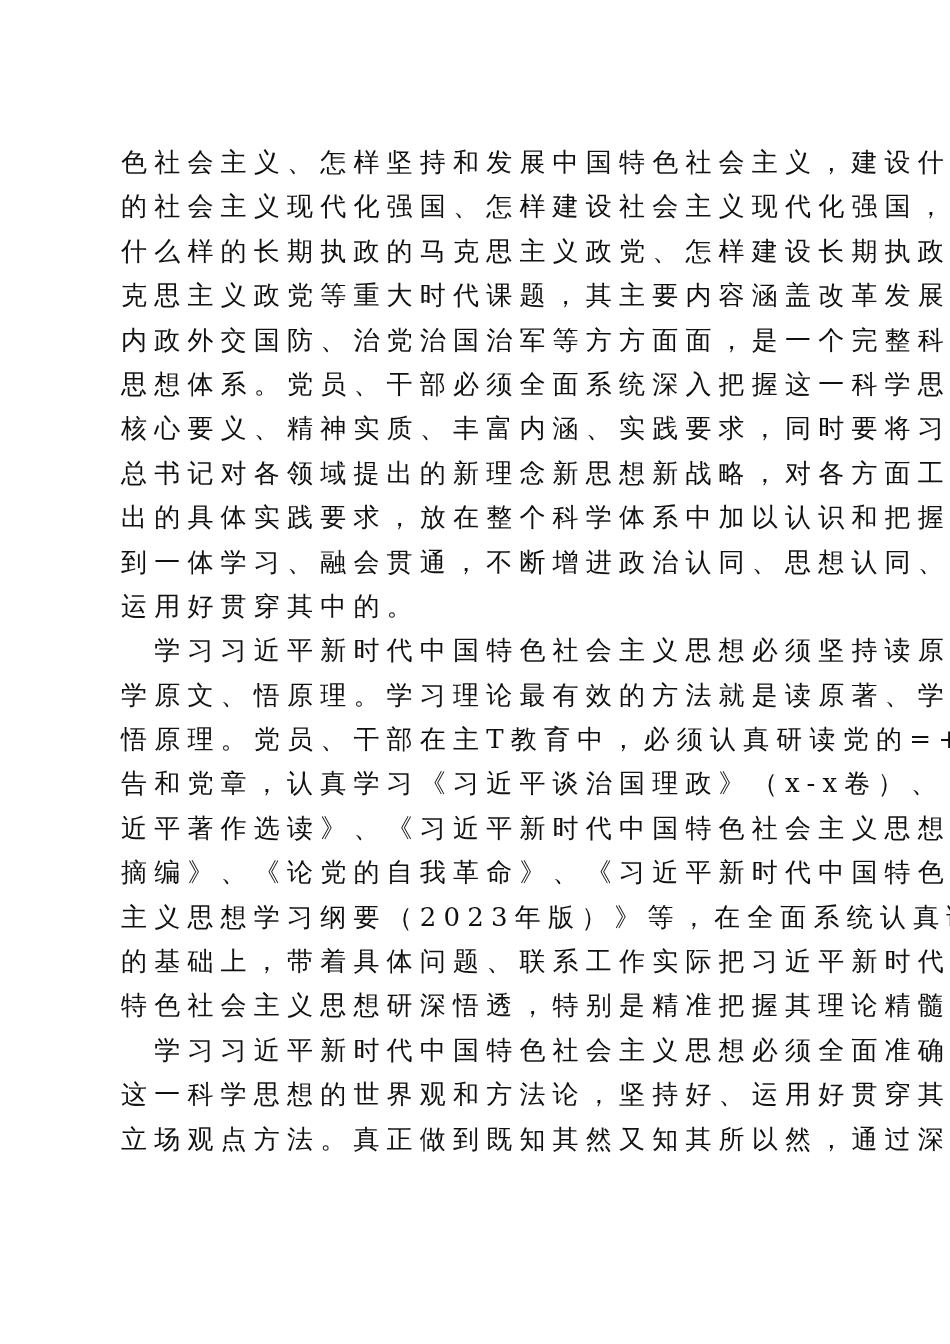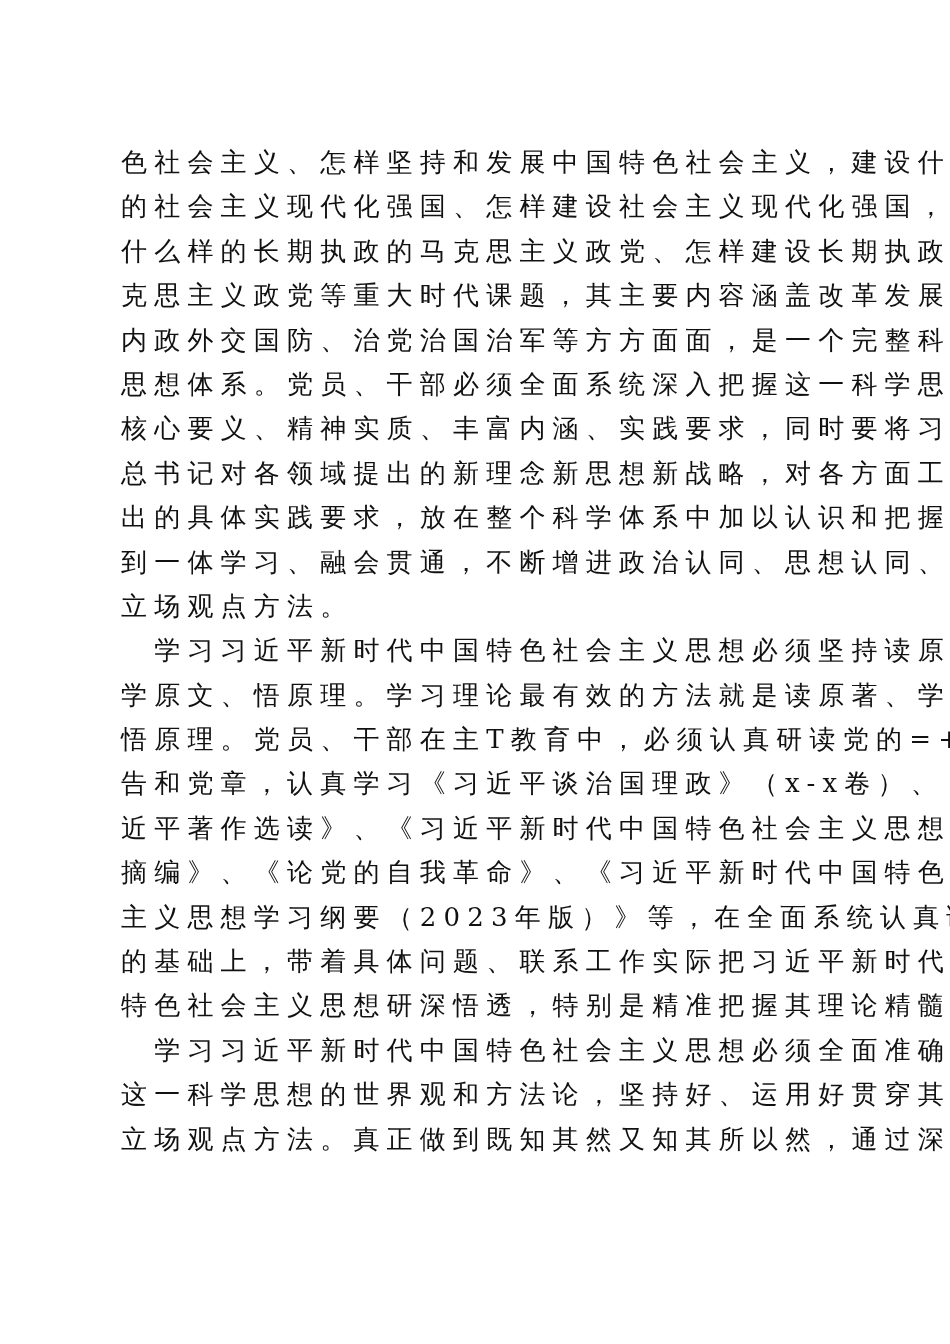--- a/index.html
+++ b/index.html
@@ -25,21 +25,21 @@
     <span class="line">色社会主义、怎样坚持和发展中国特色社会主义，建设什么样</span>
     <span class="line">的社会主义现代化强国、怎样建设社会主义现代化强国，建设</span>
     <span class="line">什么样的长期执政的马克思主义政党、怎样建设长期执政的马</span>
     <span class="line">克思主义政党等重大时代课题，其主要内容涵盖改革发展稳定、</span>
     <span class="line">内政外交国防、治党治国治军等方方面面，是一个完整科学的</span>
     <span class="line">思想体系。党员、干部必须全面系统深入把握这一科学思想的</span>
     <span class="line">核心要义、精神实质、丰富内涵、实践要求，同时要将习近平</span>
     <span class="line">总书记对各领域提出的新理念新思想新战略，对各方面工作提</span>
     <span class="line">出的具体实践要求，放在整个科学体系中加以认识和把握，做</span>
     <span class="line">到一体学习、融会贯通，不断增进政治认同、思想认同、理论</span>
-    <span class="line">立场观点方法。</span>
+    <span class="line">运用好贯穿其中的。</span>
     <span class="line">　学习习近平新时代中国特色社会主义思想必须坚持读原著、</span>
     <span class="line">学原文、悟原理。学习理论最有效的方法就是读原著、学原文、</span>
     <span class="line">悟原理。党员、干部在主T教育中，必须认真研读党的=+大报</span>
     <span class="line">告和党章，认真学习《习近平谈治国理政》（x-x卷）、《习</span>
     <span class="line">近平著作选读》、《习近平新时代中国特色社会主义思想专题</span>
     <span class="line">摘编》、《论党的自我革命》、《习近平新时代中国特色社会</span>
     <span class="line">主义思想学习纲要（2023年版）》等，在全面系统认真读和学</span>
     <span class="line">的基础上，带着具体问题、联系工作实际把习近平新时代中国</span>
     <span class="line">特色社会主义思想研深悟透，特别是精准把握其理论精髓。</span>
     <span class="line">　学习习近平新时代中国特色社会主义思想必须全面准确把握</span>

